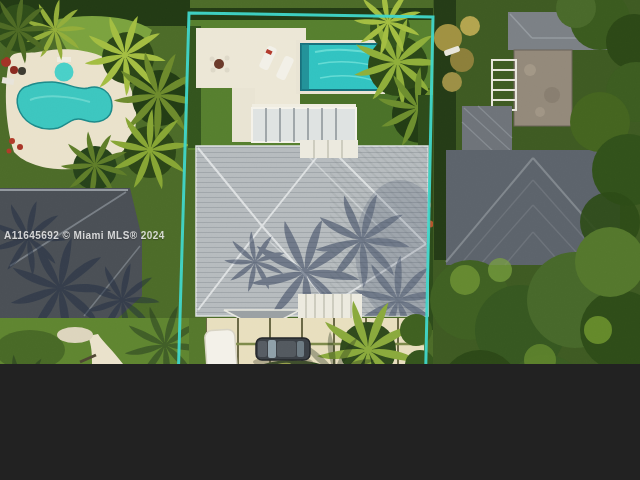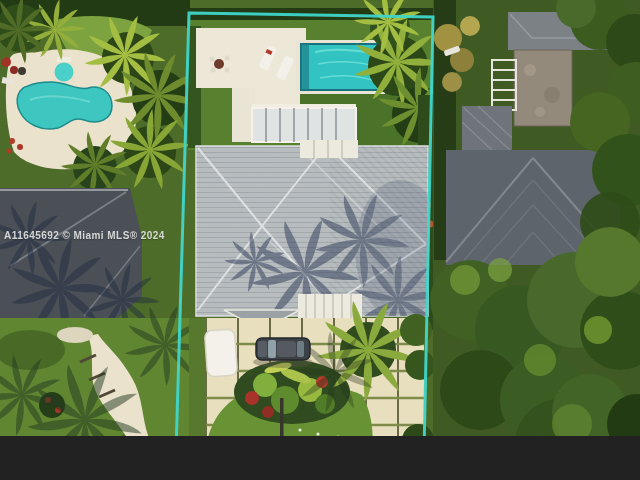--- a/index.html
+++ b/index.html
@@ -1,16 +1,16 @@
 <!DOCTYPE html>
 <html><head>
 <meta charset="utf-8">
 <style>
   html,body{margin:0;padding:0;background:#222;}
-  .stage{position:relative;width:640px;height:436px;overflow:hidden;
+  .stage{position:relative;width:640px;height:364px;overflow:hidden;
          background:#4c6b28;font-family:"Liberation Sans",sans-serif;}
   .stage svg{position:absolute;left:0;top:0;display:block;}
   .watermark{position:absolute;left:4px;top:230px;font-size:10px;font-weight:700;
              color:rgba(255,255,255,0.78);letter-spacing:0.45px;white-space:nowrap;
              text-shadow:0 1px 1px rgba(30,30,30,0.4);}
   .grain{mix-blend-mode:soft-light;}
 </style>
 </head>
 <body>
 

